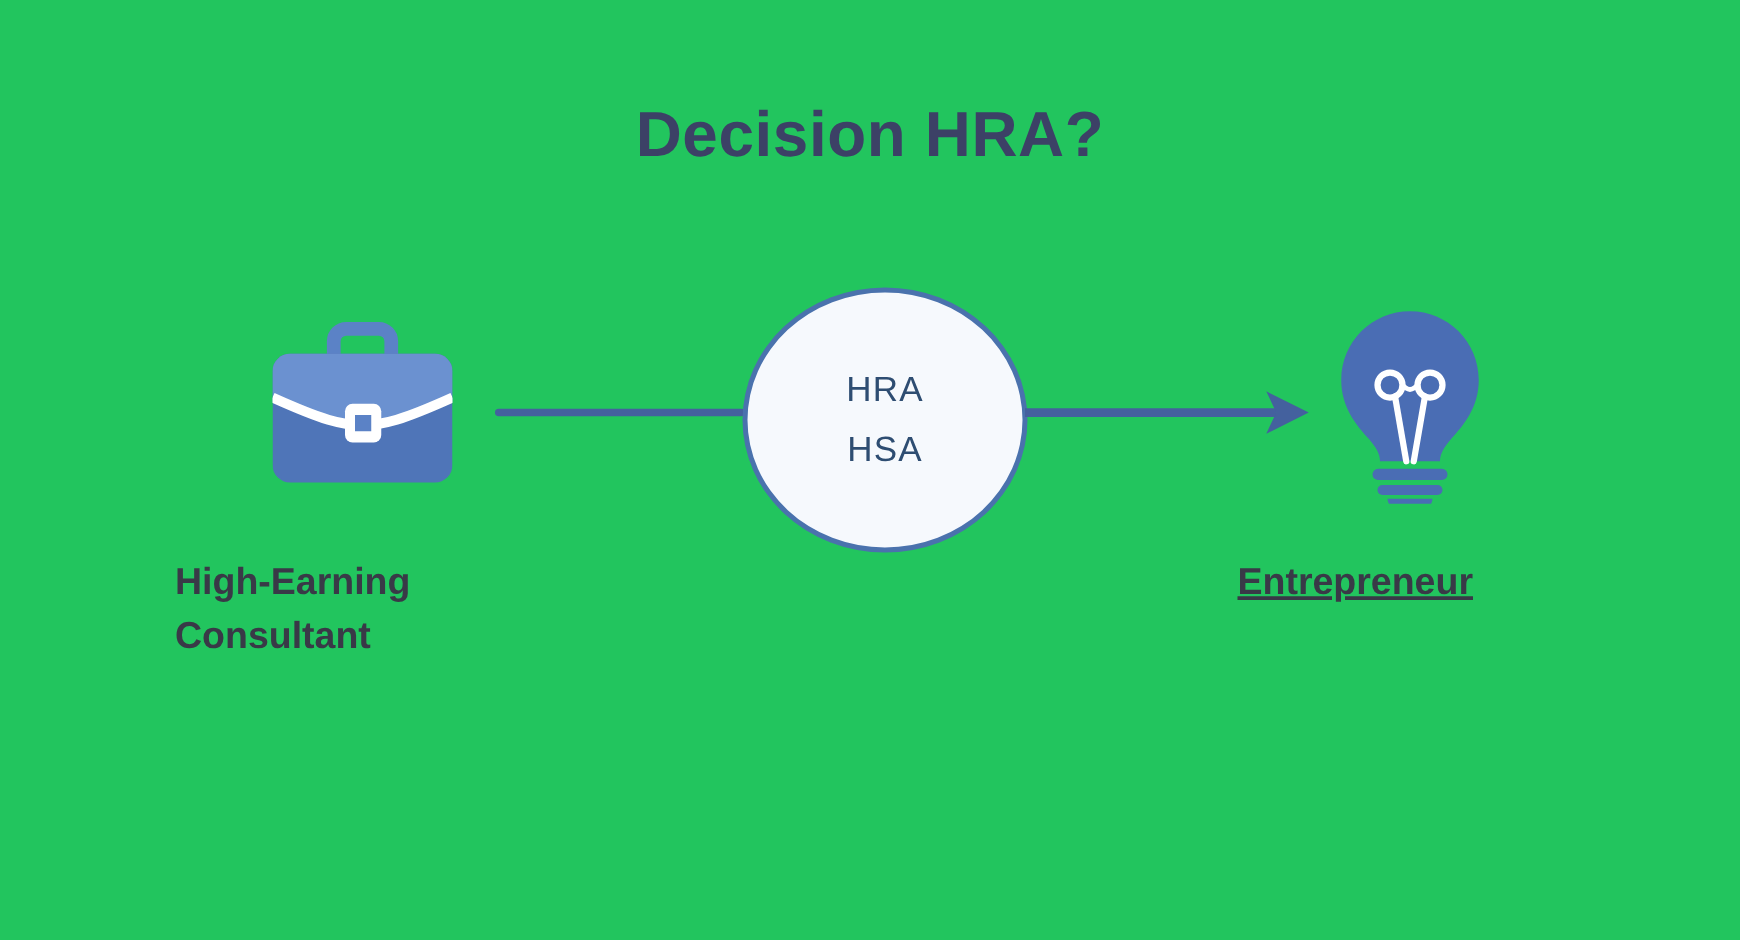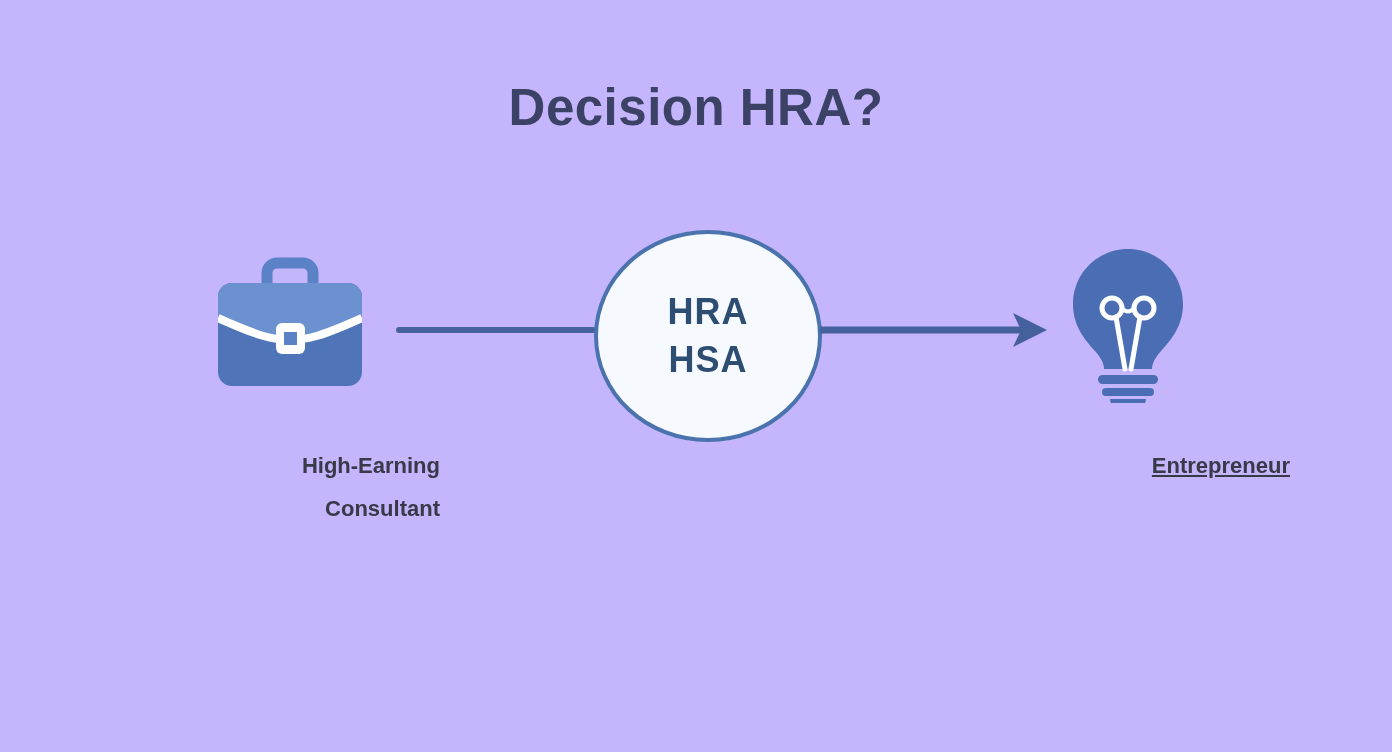--- a/index.html
+++ b/index.html
@@ -5,21 +5,21 @@
   html, body {
     margin: 0;
     padding: 0;
     background: #ffffff;
     font-family: "Liberation Sans", sans-serif;
   }
   .canvas {
     position: relative;
     width: 1392px;
     height: 752px;
-    background: #c4b5fd;
+    background: #22c55e;
     overflow: hidden;
   }
   .title {
     position: absolute;
     left: 0;
     right: 0;
     top: 78px;
     margin: 0;
     text-align: center;
     font-size: 51px;
@@ -68,30 +68,30 @@
     box-sizing: border-box;
     border: 4px solid #4a72ad;
     border-radius: 50%;
     background: #f6f9fd;
     display: flex;
     flex-direction: column;
     align-items: center;
     justify-content: center;
   }
   .hub-line {
-    font-size: 36px;
-    font-weight: 700;
+    font-size: 28px;
+    font-weight: 400;
     line-height: 48px;
     color: #2e4d72;
     letter-spacing: 1px;
   }
   .node-label {
     position: absolute;
-    text-align: right;
-    font-size: 22px;
+    text-align: left;
+    font-size: 30px;
     font-weight: 700;
     line-height: 43px;
     color: #393947;
     white-space: pre-line;
   }
   .label-left {
     left: 140px;
     top: 444px;
     width: 300px;
   }

